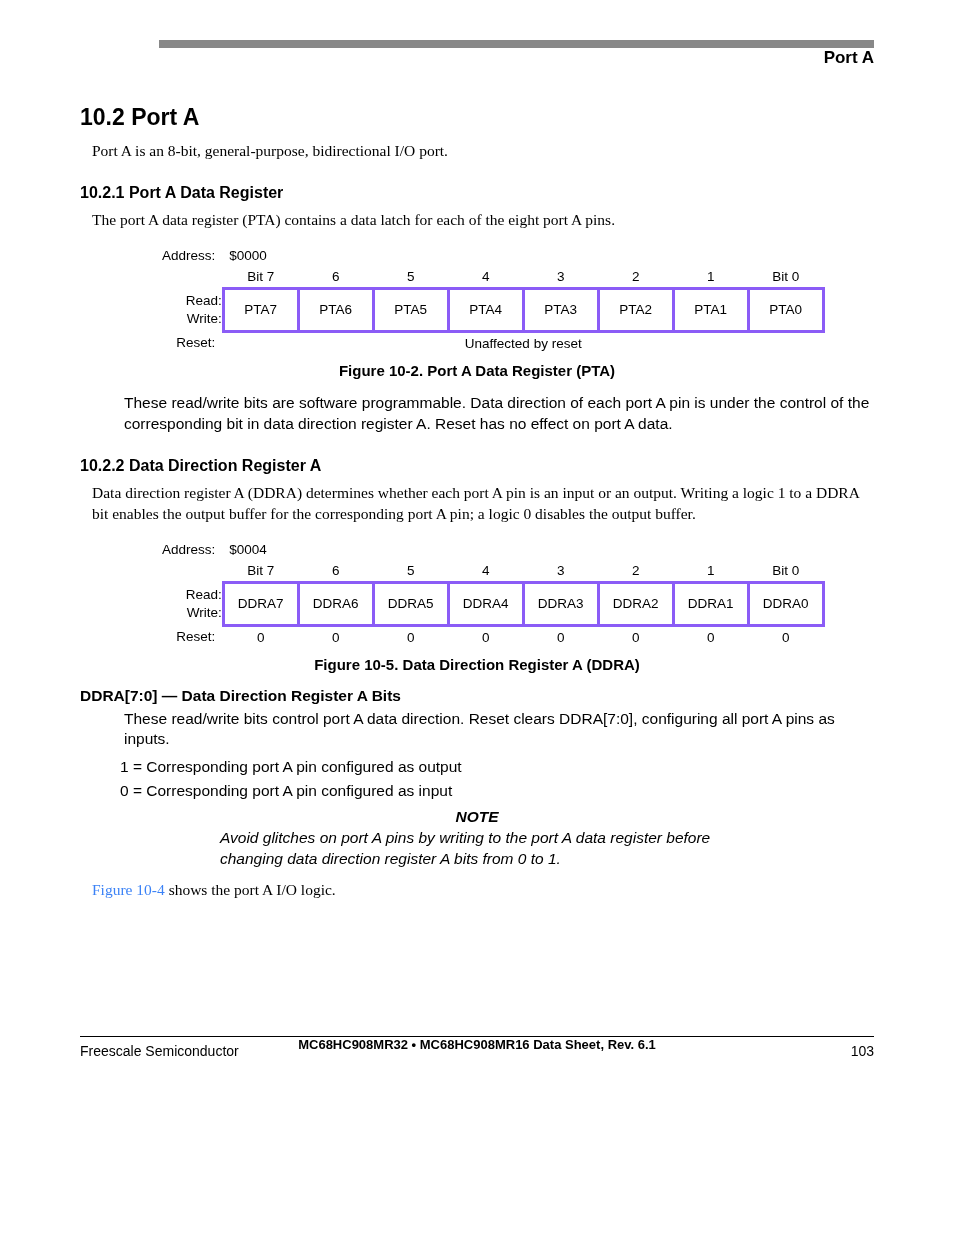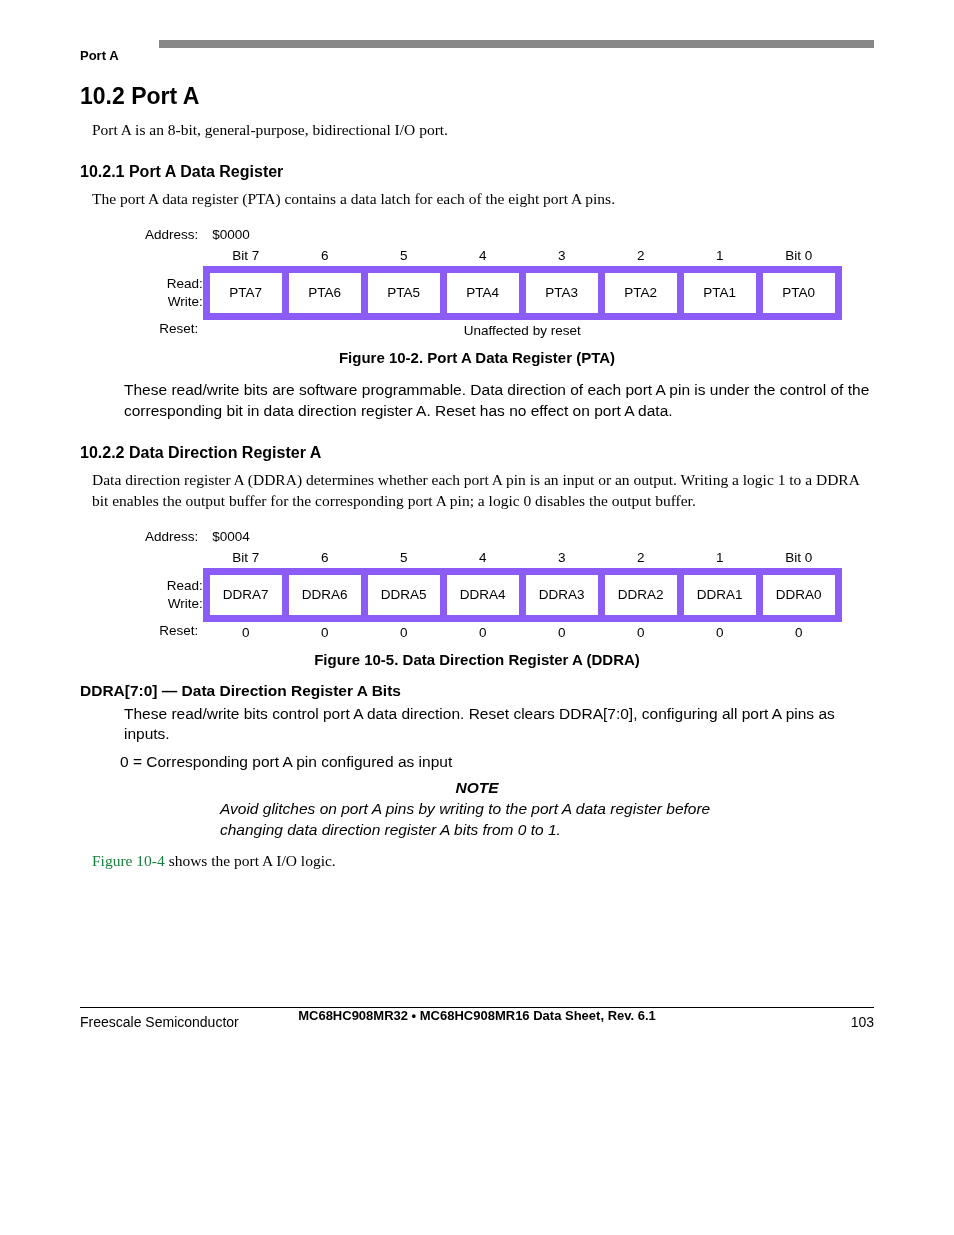--- a/index.html
+++ b/index.html
@@ -17,23 +17,24 @@
   .top-bar-wrap{
     display:flex;
     justify-content:flex-end;
   }
   .top-bar-inner{
     width: 90%;
     height:8px;
     background:#888;
   }
   .header-right {
+    text-align: right;
     font-weight: bold;
-    font-size: 13px;
-    margin-bottom: 20px;
+    font-size: 17px;
+    margin-bottom: 36px;
   }
   h1.section-heading {
     font-size: 23px;
     font-weight: bold;
     margin: 14px 0 10px 0;
   }
   h2.subsection-heading {
     font-size: 16px;
     font-weight: bold;
     margin: 22px 0 8px 0;
@@ -72,39 +73,39 @@
     line-height:1.35;
     margin: 0 120px 10px 140px;
   }
   .figure-caption{
     text-align:center;
     font-weight:bold;
     font-size:15px;
     margin: 8px 0 14px 0;
   }
   .link{
-    color: #15803d;
+    color: #3b82f6;
   }
   
   .reg-table{
     margin: 14px auto 4px auto;
     border-collapse: collapse;
     font-size: 13.5px;
   }
   .reg-table td, .reg-table th{
     text-align:center;
     padding: 3px 6px;
   }
   .reg-table .label-col{
     text-align:right;
     padding-right: 8px;
     width: 80px;
   }
   .reg-table .bitcell{
-    border: 7px solid #8b5cf6;
+    border: 3px solid #8b5cf6;
     width: 60px;
     height: 34px;
     vertical-align: middle;
   }
   .reg-table .bitnum{
     width: 60px;
   }
   .reg-table .reset-span{
     border: none;
     font-size:13.5px;
@@ -233,20 +234,21 @@
       <td class="resetval">0</td>
       <td class="resetval">0</td>
     </tr>
   </tbody>
     </table>
 
   <div class="figure-caption">Figure 10-5. Data Direction Register A (DDRA)</div>
 
   <div class="field-title">DDRA[7:0] — Data Direction Register A Bits</div>
   <div class="field-body">These read/write bits control port A data direction. Reset clears DDRA[7:0], configuring all port A pins as inputs.</div>
+  <div class="indent-body">1 = Corresponding port A pin configured as output</div>
   <div class="indent-body">0 = Corresponding port A pin configured as input</div>
 
   <div class="note-heading">NOTE</div>
   <div class="note-body">Avoid glitches on port A pins by writing to the port A data register before changing data direction register A bits from 0 to 1.</div>
 
   <p class="body-text">
     <span class="link">Figure 10-4</span><span> shows the port A I/O logic.</span>
   </p>
 
   <div style="height:130px"></div>

